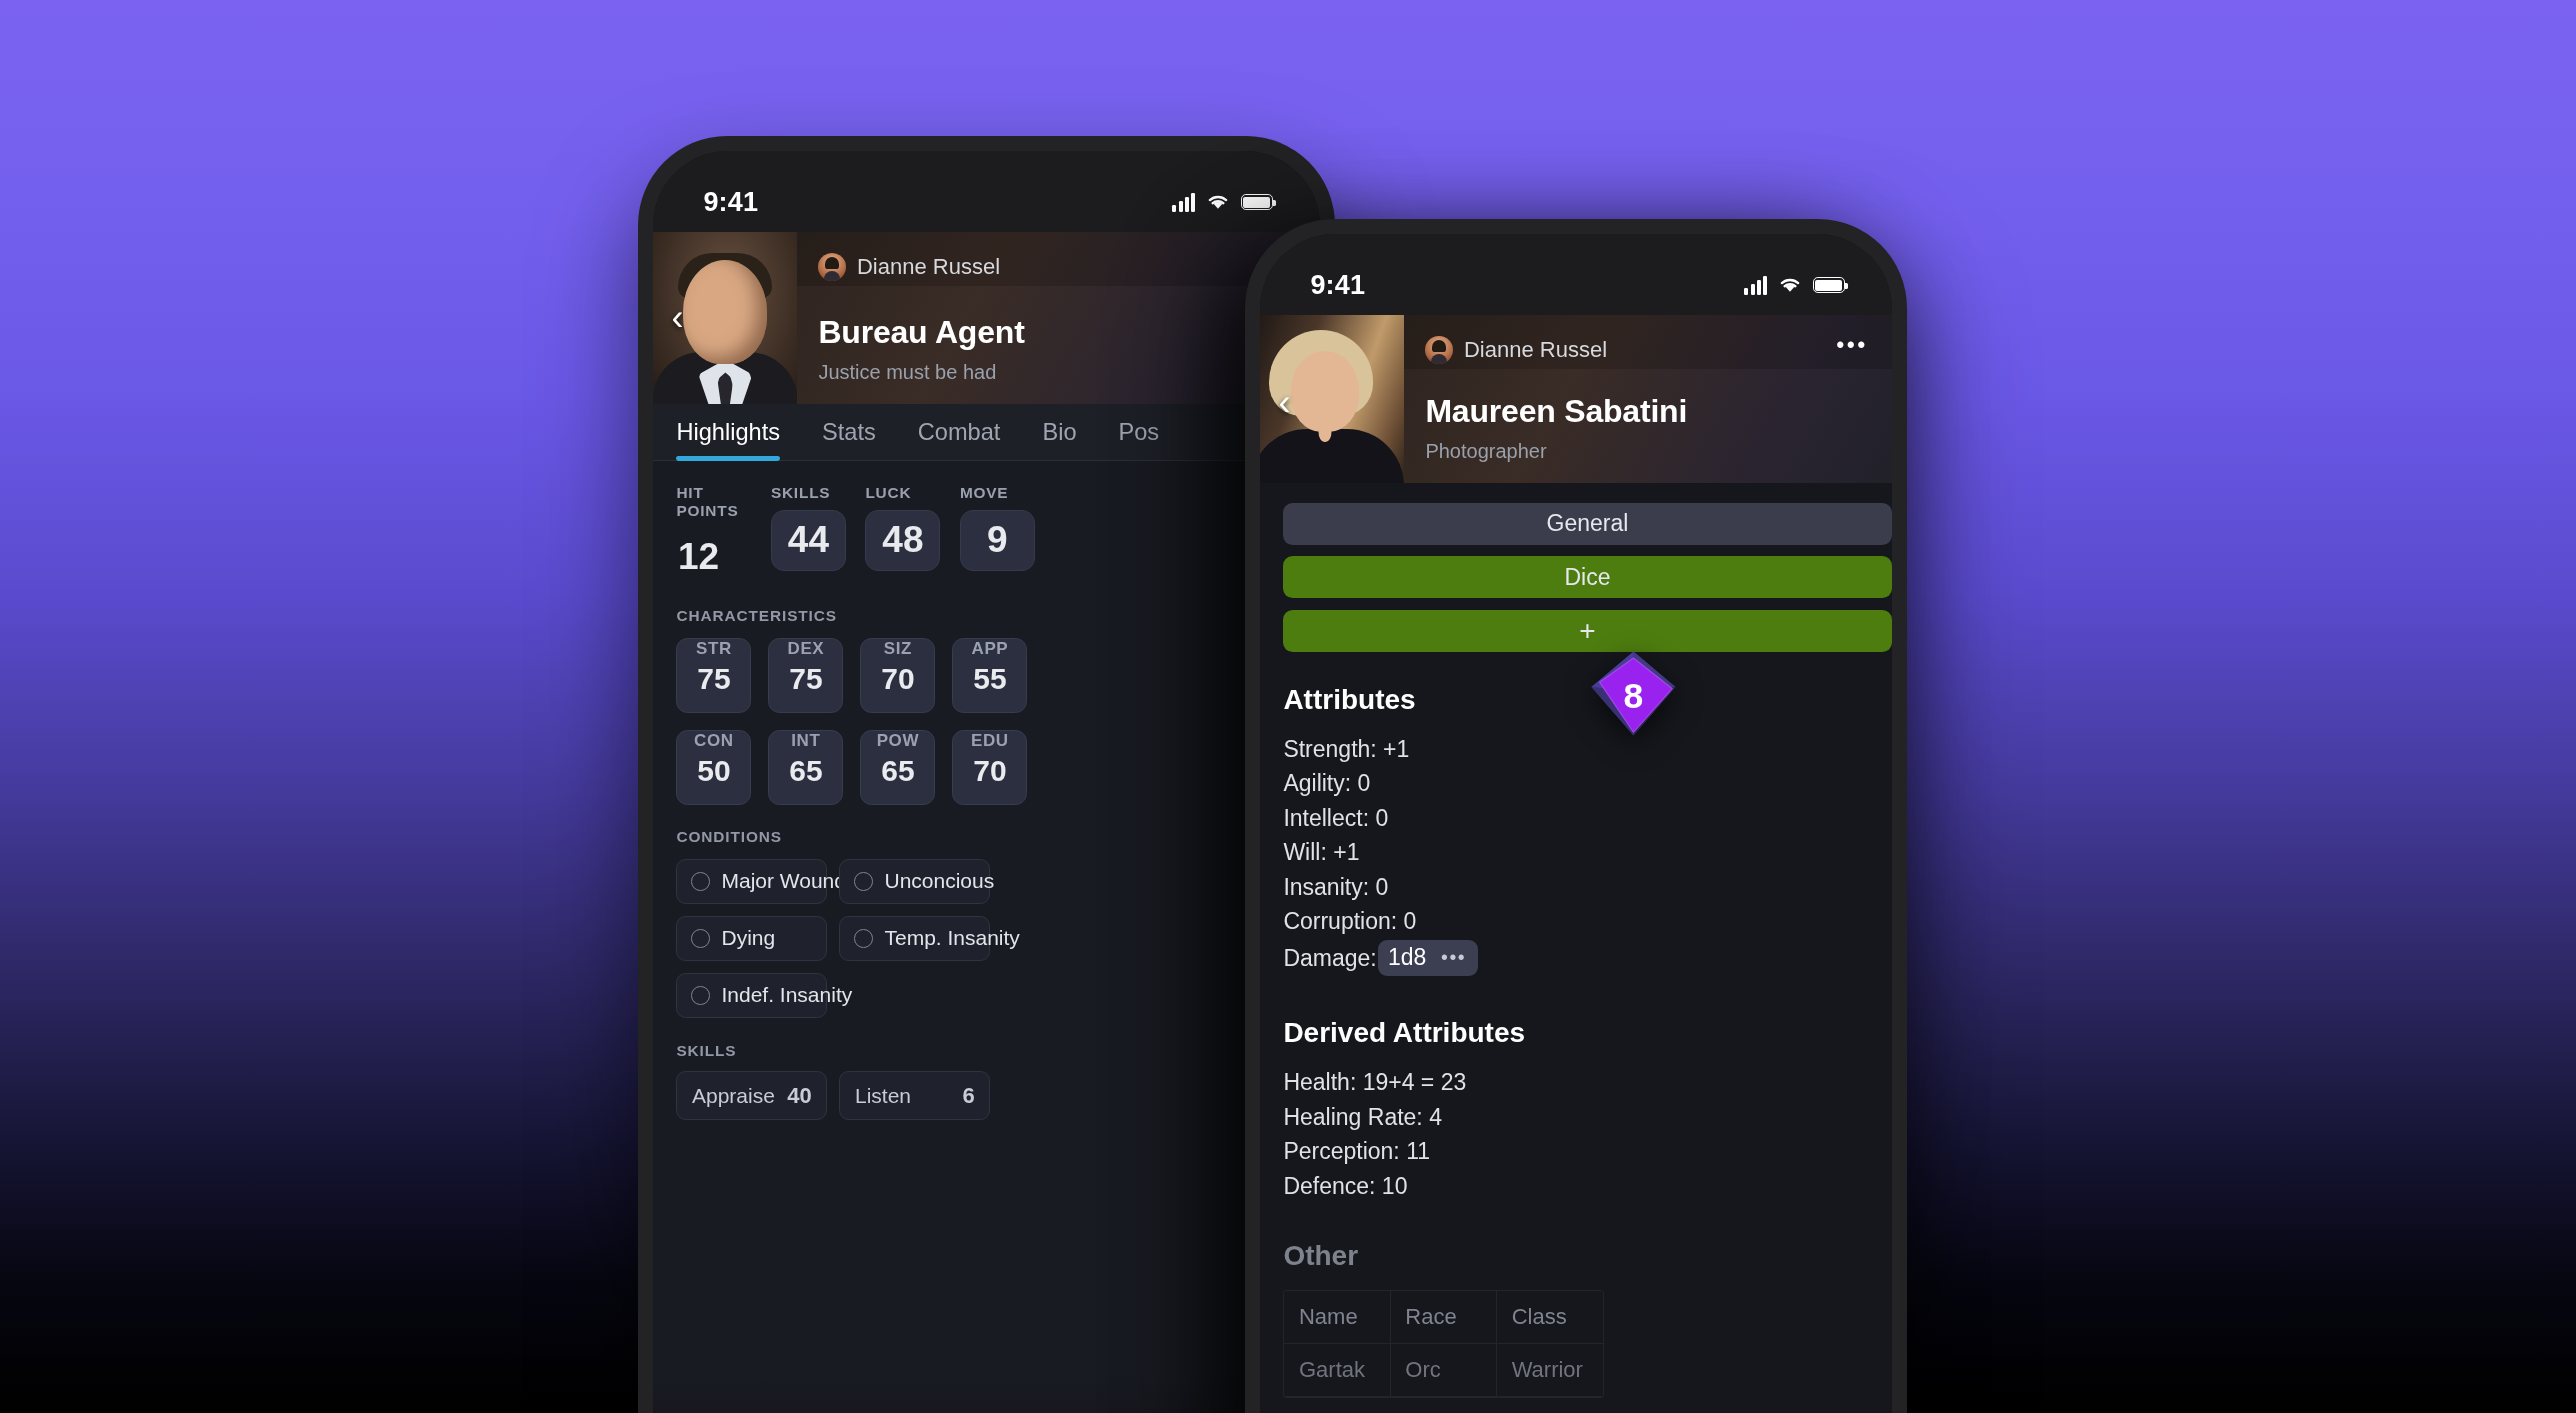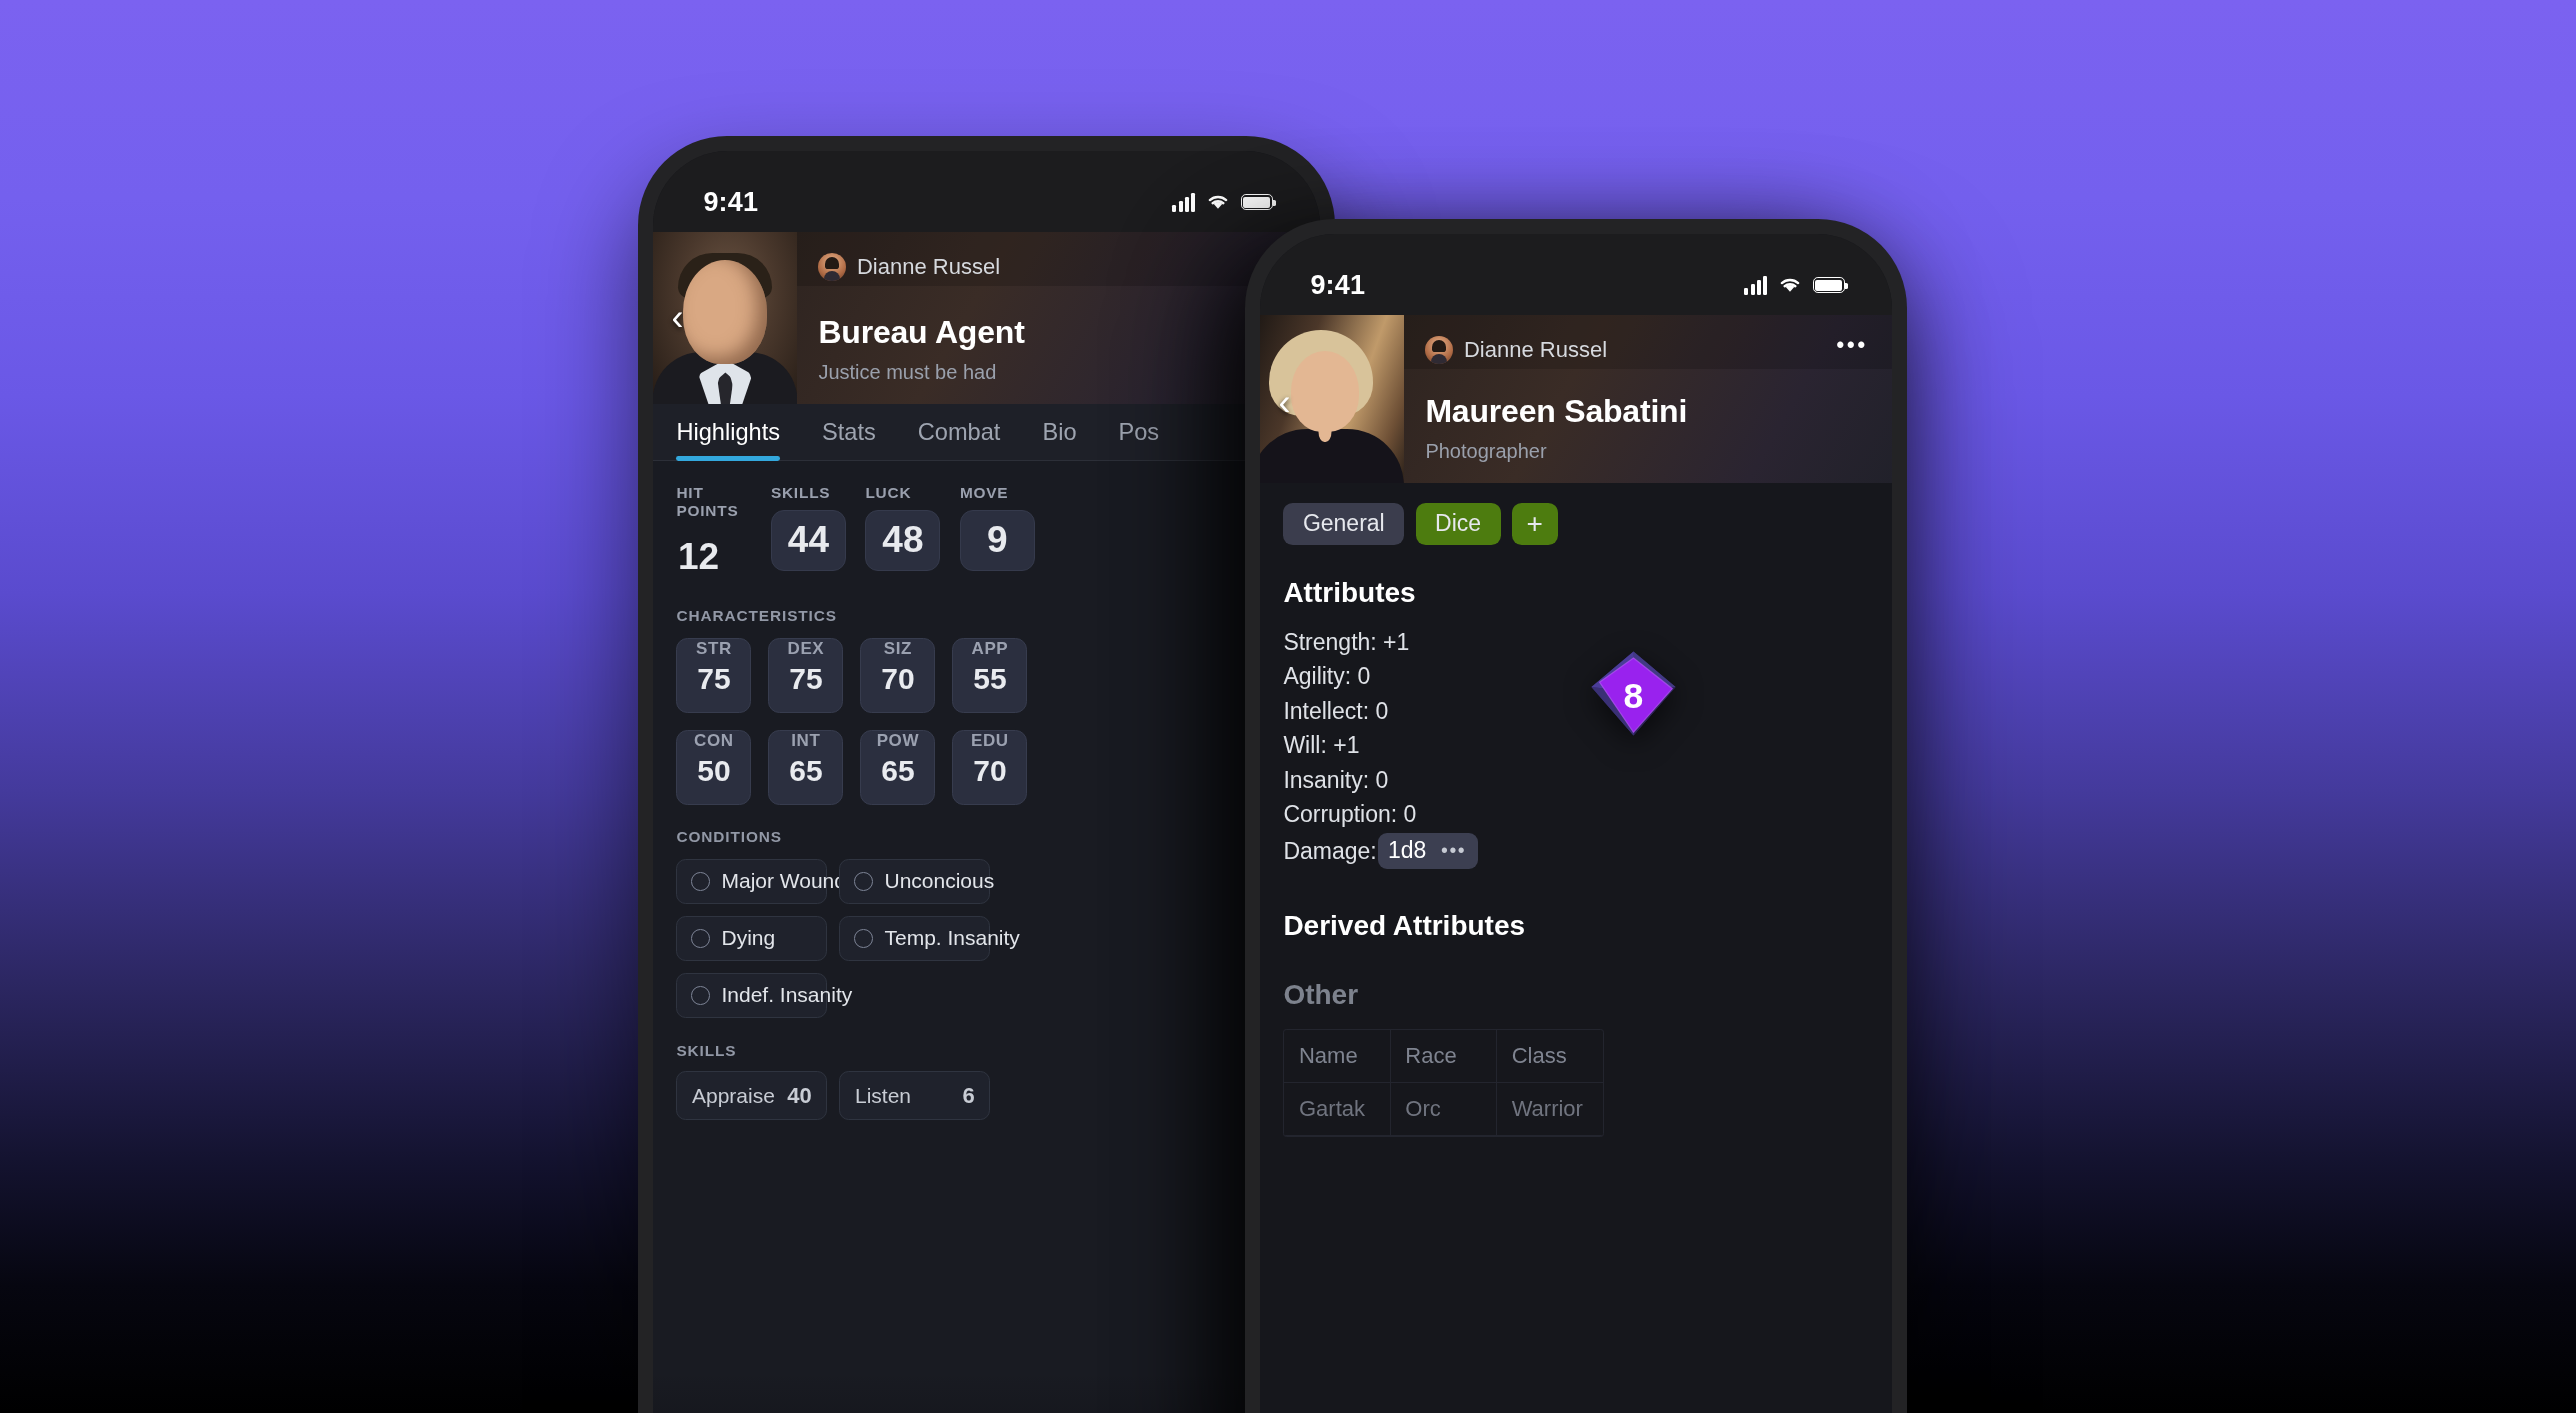--- a/index.html
+++ b/index.html
@@ -195,21 +195,21 @@
   .skill .kl { font-size: 21px; color:#c8ccd4; }
   .skill .kv { font-size: 22px; font-weight:700; color:#c8ccd4;text-align:right; }
 
   
   .fadeA {
     position:absolute; left:0; right:0; bottom:0; height: 455px; pointer-events:none;
     background: linear-gradient(180deg, rgba(10,10,14,0) 0%, rgba(8,8,11,.72) 42%, rgba(4,4,6,.95) 78%, #010102 100%);
   }
 
   
-  .pillrow { display:flex; gap: 11.4px; padding: 19.5px 0 0 23px; }
+  .pillrow { display:flex; gap: 11.4px; padding: 19.5px 0 0 23px; flex-direction: column; }
   .pill {
     border-radius: 9.7px; height: 42px; display:flex; align-items:center; justify-content:center;
     padding: 0 19.5px; font-size: 23px; color:#e6e8ed; background:#4d7c0f;
   }
   .pill.sel { background:#3b3d4d; }
   .pill.plus { padding: 0 14.6px; font-size: 28px; }
 
   .bodyB { position:relative; height: 100%; background:#16171c; }
   .h2 { font-size: 28px; font-weight: 700; color:#fff; padding: 32px 0 0 23px; }
   .kvlist { padding: 16px 0 0 23px; }
@@ -463,20 +463,26 @@
           <polygon points="60,8 8,52 60,58" fill="#4a3d99"></polygon>
           <polygon points="60,112 112,52 60,58" fill="#2c2456"></polygon>
           <polygon points="60,112 8,52 60,58" fill="#3a3076"></polygon>
           <polygon points="18,46 60,16 108,54 60,108" fill="#9922ee"></polygon>
           <text x="60" y="78" font-family="&quot;Liberation Sans&quot;, sans-serif" font-size="44" font-weight="700" fill="#ffffff" text-anchor="middle">8</text>
           <polygon points="18,46 60,16 108,54 60,108" fill="none" stroke="#b455f5" stroke-width="1.5" opacity=".7"></polygon>
         </svg>
       </div>
 
       <div class="h2" style="padding-top:41px">Derived Attributes</div>
+      <div class="kvlist">
+        <div class="kv">Health: 19+4 = 23</div>
+        <div class="kv">Healing Rate: 4</div>
+        <div class="kv">Perception: 11</div>
+        <div class="kv">Defence: 10</div>
+      </div>
 
       <div class="h2" style="padding-top:37px;color:#7d828d">Other</div>
 
       <div class="otable">
         <div class="orow head">
           <span class="ocell">Name</span>
           <span class="ocell">Race</span>
           <span class="ocell">Class</span>
         </div>
         <div class="orow body">

